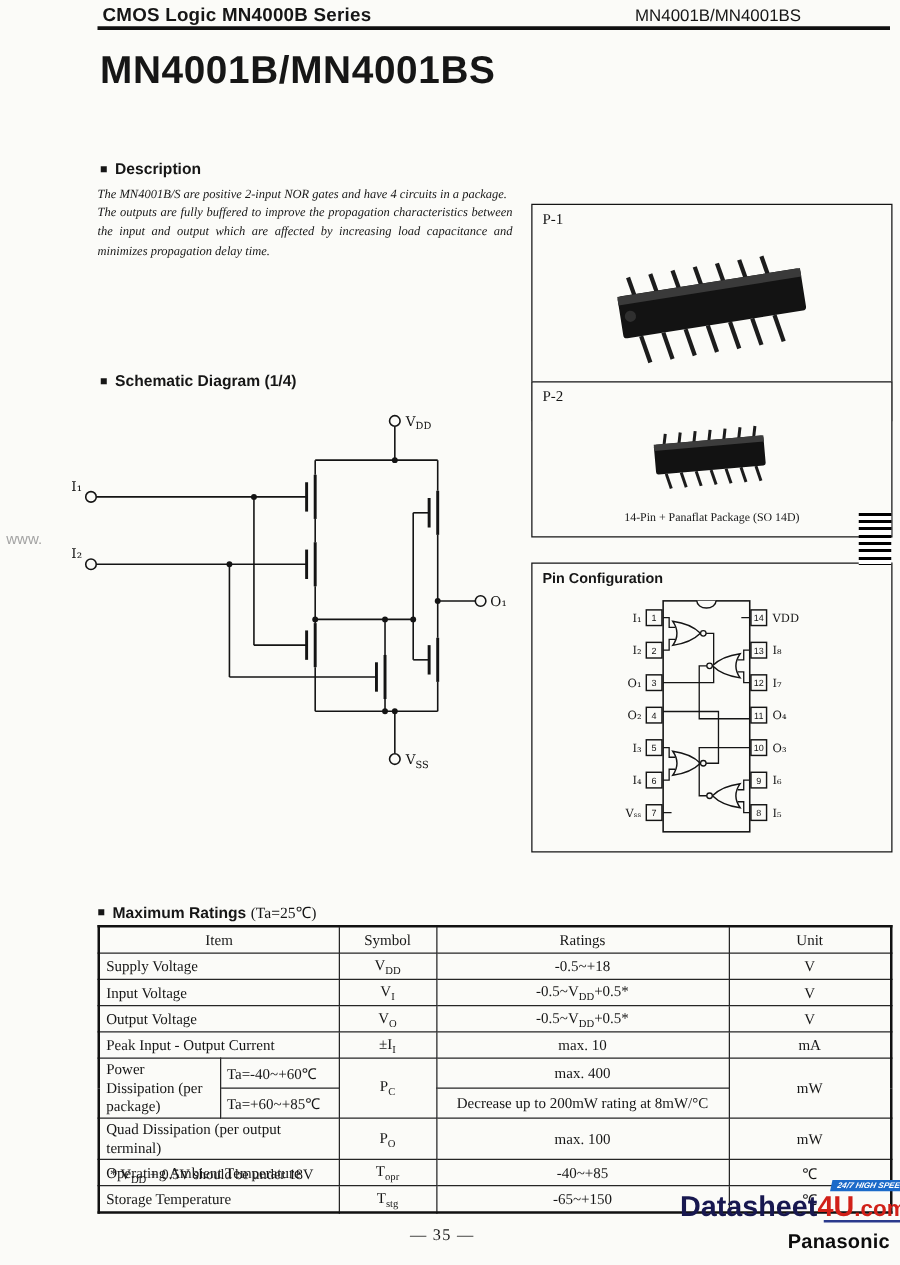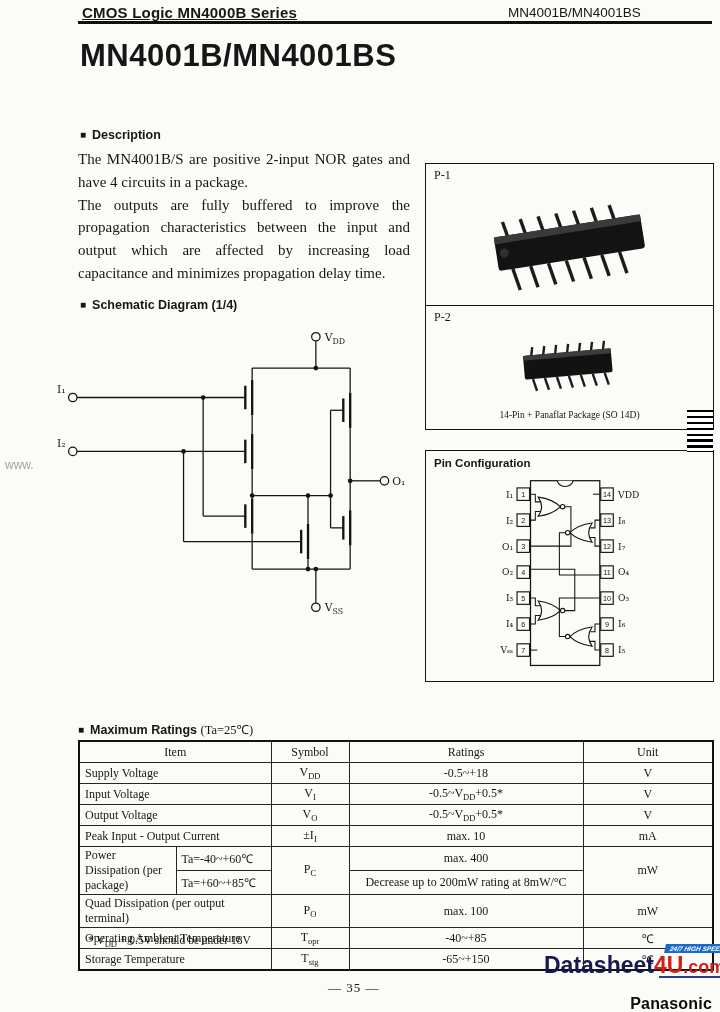--- a/index.html
+++ b/index.html
@@ -1,29 +1,29 @@
 <!DOCTYPE html>
 <html><head>
 <meta charset="utf-8">
 <style>
   html,body{margin:0;padding:0;background:#e9e9e9;}
   .page{position:relative;width:720px;height:1012px;margin:0 auto;background:#fbfbf8;
         font-family:"Liberation Serif",serif;color:#161616;overflow:hidden;}
   .abs{position:absolute;}
   
-  .hdr-left{font:bold 15px "Liberation Sans",sans-serif;letter-spacing:.2px;text-decoration:underline;}
+  .hdr-left{font:bold 15px "Liberation Sans",sans-serif;letter-spacing:.2px;}
   .hdr-right{font:13.5px "Liberation Sans",sans-serif;}
   .hdr-rule{background:#101010;}
   .title{font:bold 31px "Liberation Sans",sans-serif;letter-spacing:.5px;}
   .subtitle{font:17px "Liberation Serif",serif;letter-spacing:.4px;}
   
   .sec-head{font:bold 12.5px "Liberation Sans",sans-serif;}
   .sec-head .blt{font-size:10px;margin-right:6px;position:relative;top:-1px;}
   
-  .desc{width:332px;font-size:15px;line-height:1.52;text-align:justify;}
+  .desc{width:332px;font-size:10px;line-height:1.52;text-align:justify;font-style:italic;}
   .desc p{margin:0;}
   
   .figbox{border:1.4px solid #141414;background:#fbfbf8;}
   .figlabel{font:12px "Liberation Serif",serif;}
   .figcap{font:9.5px "Liberation Serif",serif;text-align:center;width:100%;}
   .pc-head{font:bold 11.5px "Liberation Sans",sans-serif;}
   
   svg text{fill:#141414;}
   .st{font:11px "DejaVu Serif",serif;}
   .sts{font-size:8px;}
@@ -41,32 +41,32 @@
   
   table.ratings{border-collapse:collapse;border:2px solid #111;font-size:12px;table-layout:fixed;}
   .ratings th,.ratings td{border:1.2px solid #262626;padding:1px 5px;height:18px;overflow:hidden;}
   .ratings th{font-weight:normal;text-align:center;}
   .ratings td{text-align:left;}
   .ratings td.c{text-align:center;}
   sub{font-size:8.5px;}
   .footnote{font-size:11.5px;}
   
   .watermark{font:26px "Liberation Sans",sans-serif;color:#b3b3b3;letter-spacing:.5px;}
-  .side-ww{font:12px "Liberation Sans",sans-serif;color:#a3a3a3;margin-top:34px;}
+  .side-ww{font:12px "Liberation Sans",sans-serif;color:#a3a3a3;}
   .pageno{font:13px "Liberation Serif",serif;letter-spacing:1px;}
   .barcode{background:repeating-linear-gradient(to bottom,#000 0 2.4px,#fff 2.4px 5.9px);}
   .logo{width:168px;text-align:right;}
   .ds-black{font:bold 23px "Liberation Sans",sans-serif;color:#181850;}
   .ds-red{font:bold 23px "Liberation Sans",sans-serif;color:#d12018;}
   .ds-com{font:bold 18px "Liberation Sans",sans-serif;color:#d12018;}
   .badge{position:absolute;right:-4px;top:-8px;background:#1b6ac9;color:#fff;
          font:italic bold 6.5px "Liberation Sans",sans-serif;padding:1px 5px;
          transform:skewX(-12deg);white-space:nowrap;}
   .logo-underline{position:absolute;right:0;top:24px;width:66px;height:2px;background:#2a3a8c;}
-  .panasonic{font:bold 16px "Liberation Sans",sans-serif;color:#0c0c0c;letter-spacing:.2px;margin-top:16px;}
+  .panasonic{font:bold 16px "Liberation Sans",sans-serif;color:#0c0c0c;letter-spacing:.2px;margin-top:6px;}
 </style>
 </head>
 <body>
 
 <div class="page">
 
   <div class="abs hdr-left" style="left:82px;top:4px;">CMOS Logic MN4000B Series</div>
   <div class="abs hdr-right" style="left:508px;top:5px;">MN4001B/MN4001BS</div>
   <div class="abs hdr-rule" style="left:78px;top:21px;width:634px;height:2.5px;"></div>
 

